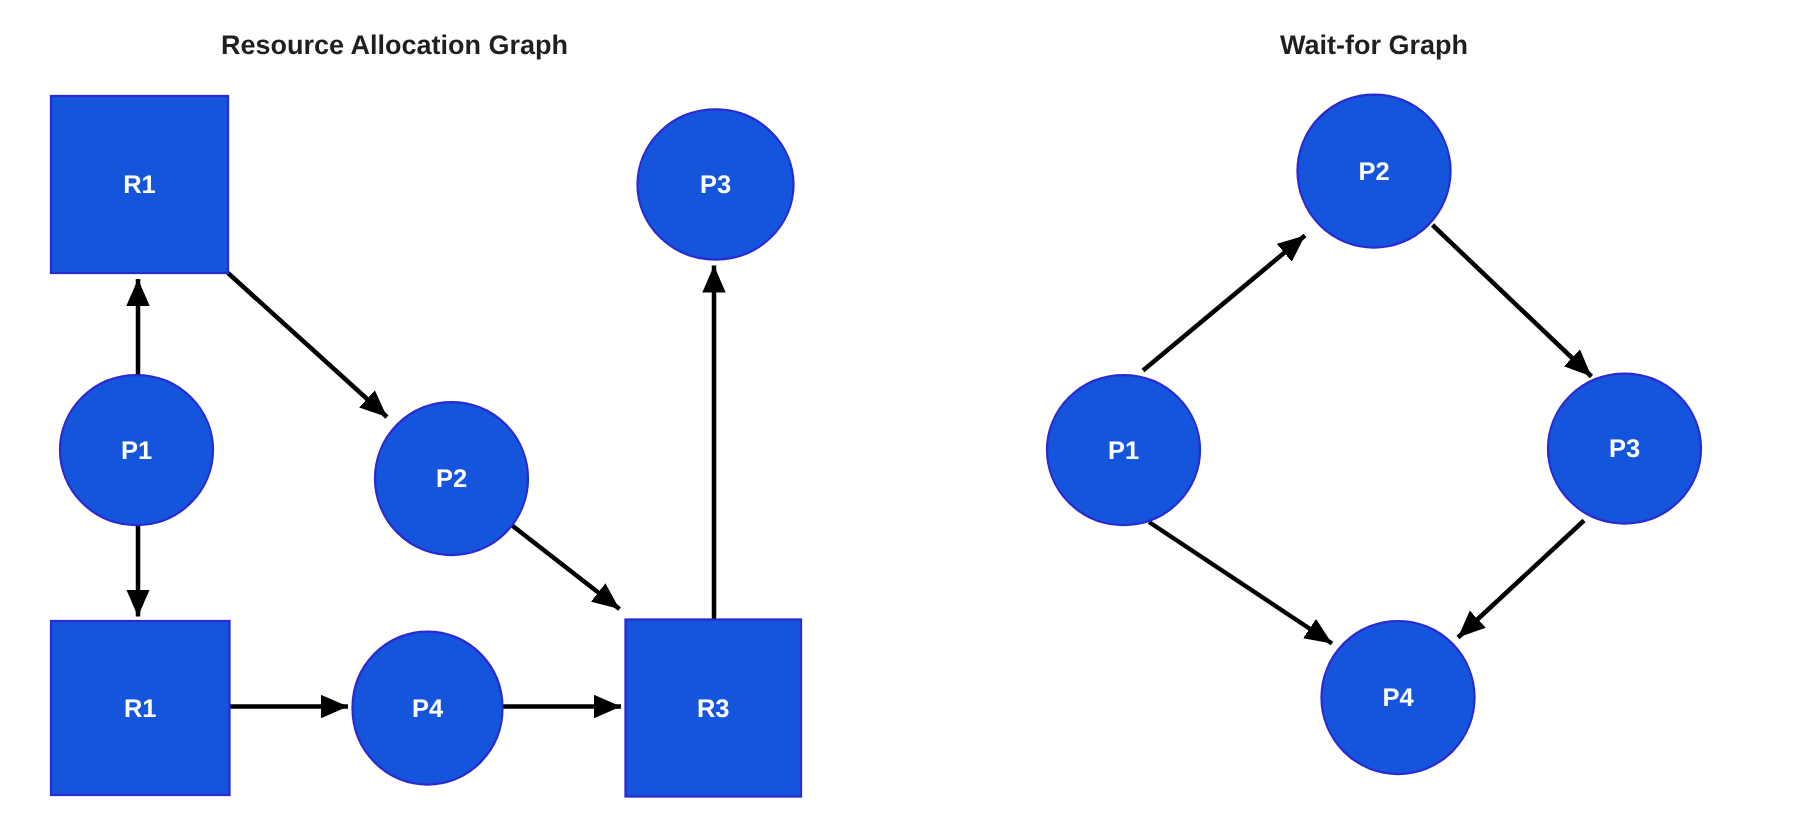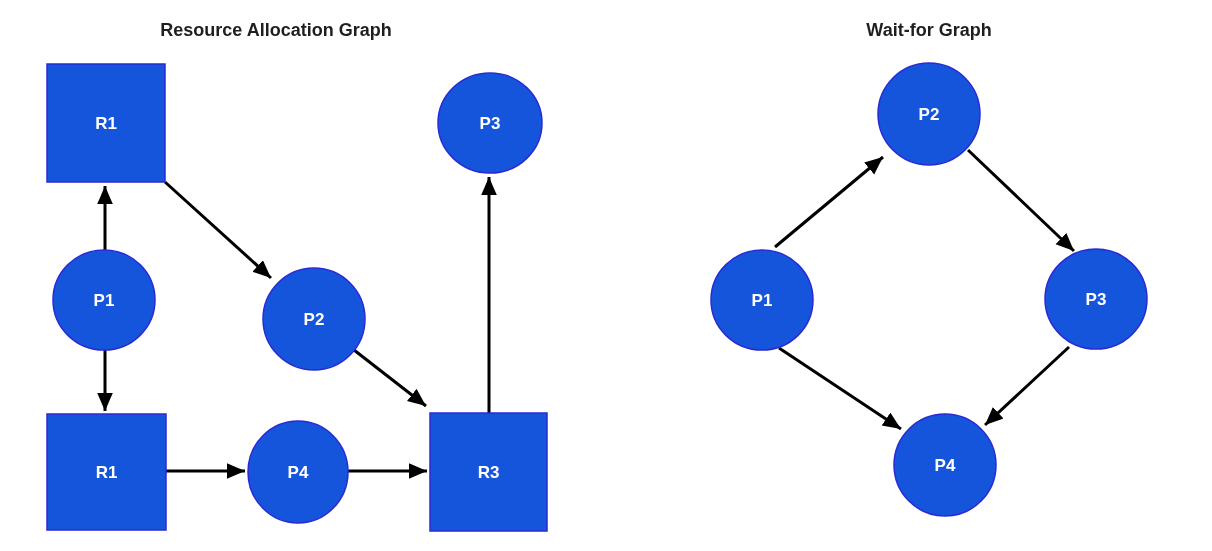--- a/index.html
+++ b/index.html
@@ -7,21 +7,20 @@
     padding: 0;
     background: #ffffff;
     font-family: "Liberation Sans", sans-serif;
   }
   .canvas {
     position: relative;
     width: 1150px;
     height: 551px;
     background: #ffffff;
     overflow: hidden;
-    padding-left: 13px;
   }
   svg { display: block; }
   .diagram-title {
     font-family: "Liberation Sans", sans-serif;
     font-size: 18px;
     font-weight: bold;
   }
   .node-label {
     font-family: "Liberation Sans", sans-serif;
     font-size: 17px;

